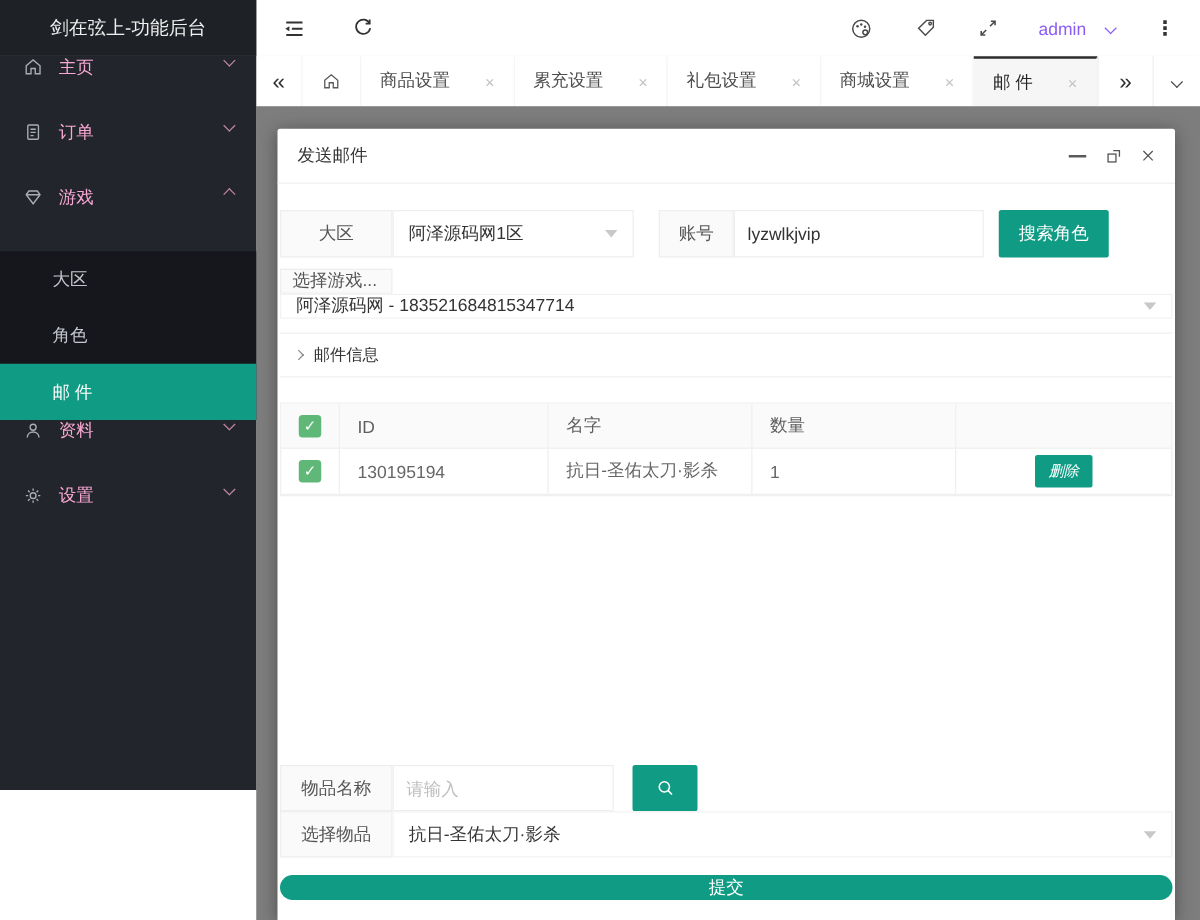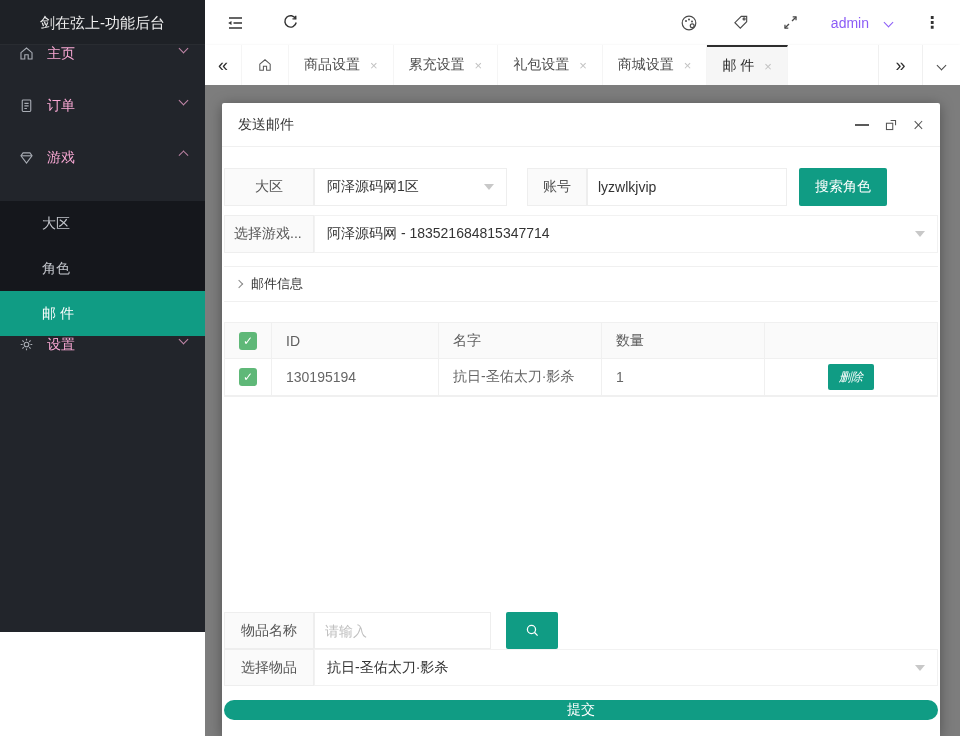--- a/index.html
+++ b/index.html
@@ -25,21 +25,21 @@
   .tb-left { display:flex; align-items:center; gap:36px; }
   .tb-right { margin-left:auto; display:flex; align-items:center; gap:32px; color:#4a4a4a; }
   .tb-btn { cursor:pointer; display:flex; align-items:center; }
   .tb-user { display:flex; align-items:center; gap:16px; font-size:14px; color:#8b5cf6; cursor:pointer; }
   .kebab { font-size:16px; color:#333; letter-spacing:0; cursor:pointer; font-weight:bold; }
 
   
   .tabbar { position:absolute; left:205px; top:45px; right:0; height:40px; background:#fff; display:flex; align-items:stretch; box-shadow:0 1px 3px rgba(0,0,0,.12); }
   .tb-nav { width:36px; display:flex; align-items:center; justify-content:center; font-size:18px; color:#2f2f2f; cursor:pointer; }
   .tb-home { width:48px; display:flex; align-items:center; justify-content:center; border-left:1px solid #f5f5f5; border-right:1px solid #f5f5f5; cursor:pointer; color:#595959; }
-  .tab { display:flex; align-items:center; padding:0 15px; gap:10px; font-size:14px; color:#4d4d4d; border-right:1px solid #f5f5f5; cursor:pointer; white-space:nowrap; }
+  .tab { display:flex; align-items:center; padding:0 15px; gap:28px; font-size:14px; color:#4d4d4d; border-right:1px solid #f5f5f5; cursor:pointer; white-space:nowrap; }
   .tab .x { color:#c2c2c2; font-size:13px; cursor:pointer; }
   .tab.active { background:#f6f6f6; border-top:2px solid #2d2d2d; color:#262626; }
   .tb-spacer { flex:1; }
   .tb-more { width:44px; display:flex; align-items:center; justify-content:center; border-left:1px solid var(--border); font-size:18px; color:#2f2f2f; cursor:pointer; }
   .tb-drop { width:38px; display:flex; align-items:center; justify-content:center; border-left:1px solid var(--border); color:#4a4a4a; cursor:pointer; }
 
   
   .content { position:absolute; left:205px; top:85px; right:0; bottom:0; background:#7d7d7d; }
   .modal { position:absolute; left:17px; top:18px; width:718px; bottom:0; background:#fff; border-radius:2px 2px 0 0; box-shadow:0 2px 14px rgba(0,0,0,.35); }
   .modal-header { height:44px; display:flex; align-items:center; padding:0 16px; border-bottom:1px solid var(--border);font-family:Liberation Serif, serif; }
@@ -57,21 +57,21 @@
   .inp { border:1px solid #eee; padding:0 10px; font-size:14px; color:#333; font-family:inherit; outline:none; }
   .inp::placeholder { color:#bfbfbf; }
   .btn { background:var(--accent); color:#fff; border:none; border-radius:2px; font-size:14px; font-family:inherit; cursor:pointer; }
 
   .row1 { top:65px; height:38px; }
   .sel-region { width:193px; }
   .lbl-account { margin-left:20px; width:60px; }
   .inp-account { width:200px; }
   .btn-search-role { margin-left:12px; width:88px; }
 
-  .row2 { top:112px; height:38px; }
+  .row2 { top:112px; height:38px;flex-direction:column; }
   .sel-game { flex:1; border-color:#f2f2f2; }
 
   .mailinfo { top:163px; height:36px; border-top:1px solid var(--border); border-bottom:1px solid var(--border); display:flex; align-items:center; padding:0 12px; gap:9px; }
   .chev-r { width:6px; height:6px; border-right:1.4px solid #888; border-bottom:1.4px solid #888; transform:rotate(-45deg); }
   .mailinfo-txt { font-size:13px; color:#333; }
 
   .table { top:219px; border:1px solid var(--border); }
   .tbl { width:100%; }
   .t-row { display:flex; height:37px; border-bottom:1px solid var(--border); }
   .t-row.head { height:36px; background:#fafafa; }
@@ -130,20 +130,30 @@
     <span>游戏</span>
     <span class="chev up"></span>
   </div>
 
   <div class="sb-sub">
     <div class="sb-subitem">大区</div>
     <div class="sb-subitem">角色</div>
     <div class="sb-subitem active">邮 件</div>
   </div>
 
+  <div class="sb-item">
+    <span class="sb-ico">
+      <svg width="17" height="17" viewBox="0 0 20 20" fill="none" stroke="currentColor" stroke-width="1.3">
+          <circle cx="10" cy="6.8" r="2.8"></circle>
+          <path d="M4.5 16.5c0-3.2 2.4-5.2 5.5-5.2s5.5 2 5.5 5.2"></path>
+        </svg>
+    </span>
+    <span>资料</span>
+    <span class="chev"></span>
+  </div>
 
   <div class="sb-item">
     <span class="sb-ico">
       <svg width="17" height="17" viewBox="0 0 20 20" fill="none" stroke="currentColor" stroke-width="1.3">
           <circle cx="10" cy="10" r="2.7"></circle>
           <path d="M10 3.2v2.2M10 14.6v2.2M3.2 10h2.2M14.6 10h2.2M5.2 5.2l1.6 1.6M13.2 13.2l1.6 1.6M14.8 5.2l-1.6 1.6M6.8 13.2l-1.6 1.6"></path>
         </svg>
     </span>
     <span>设置</span>
     <span class="chev"></span>

